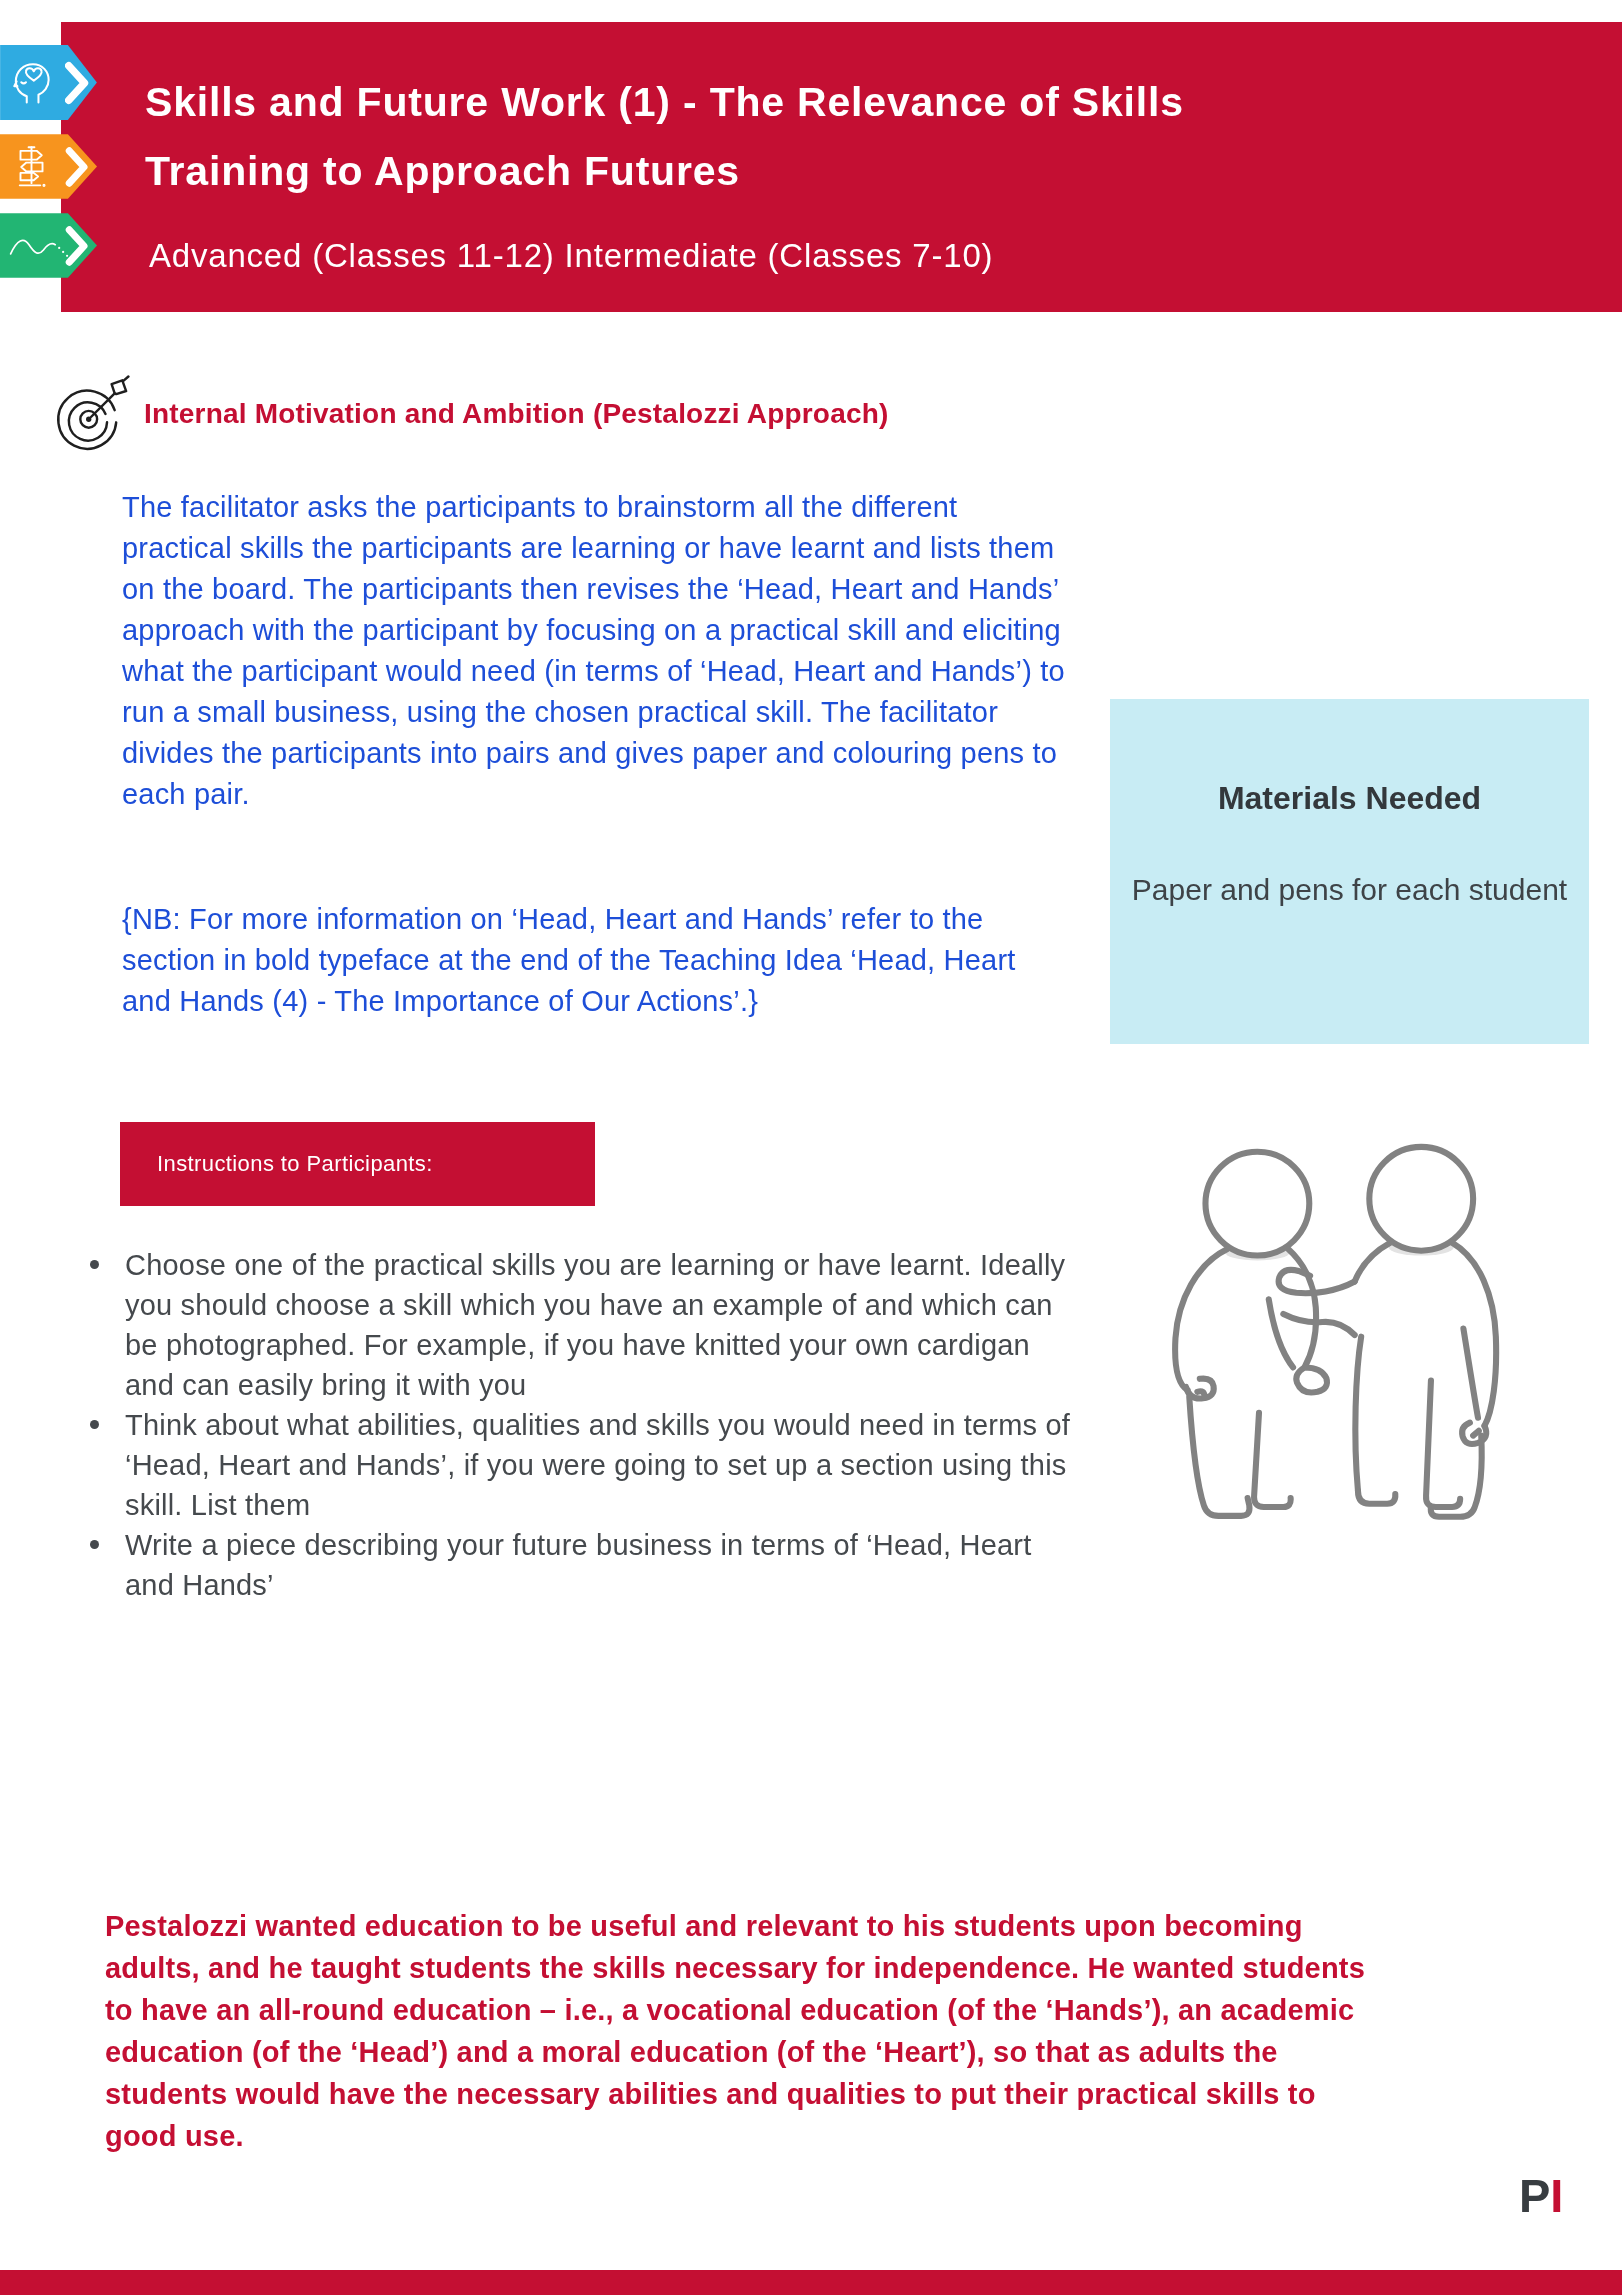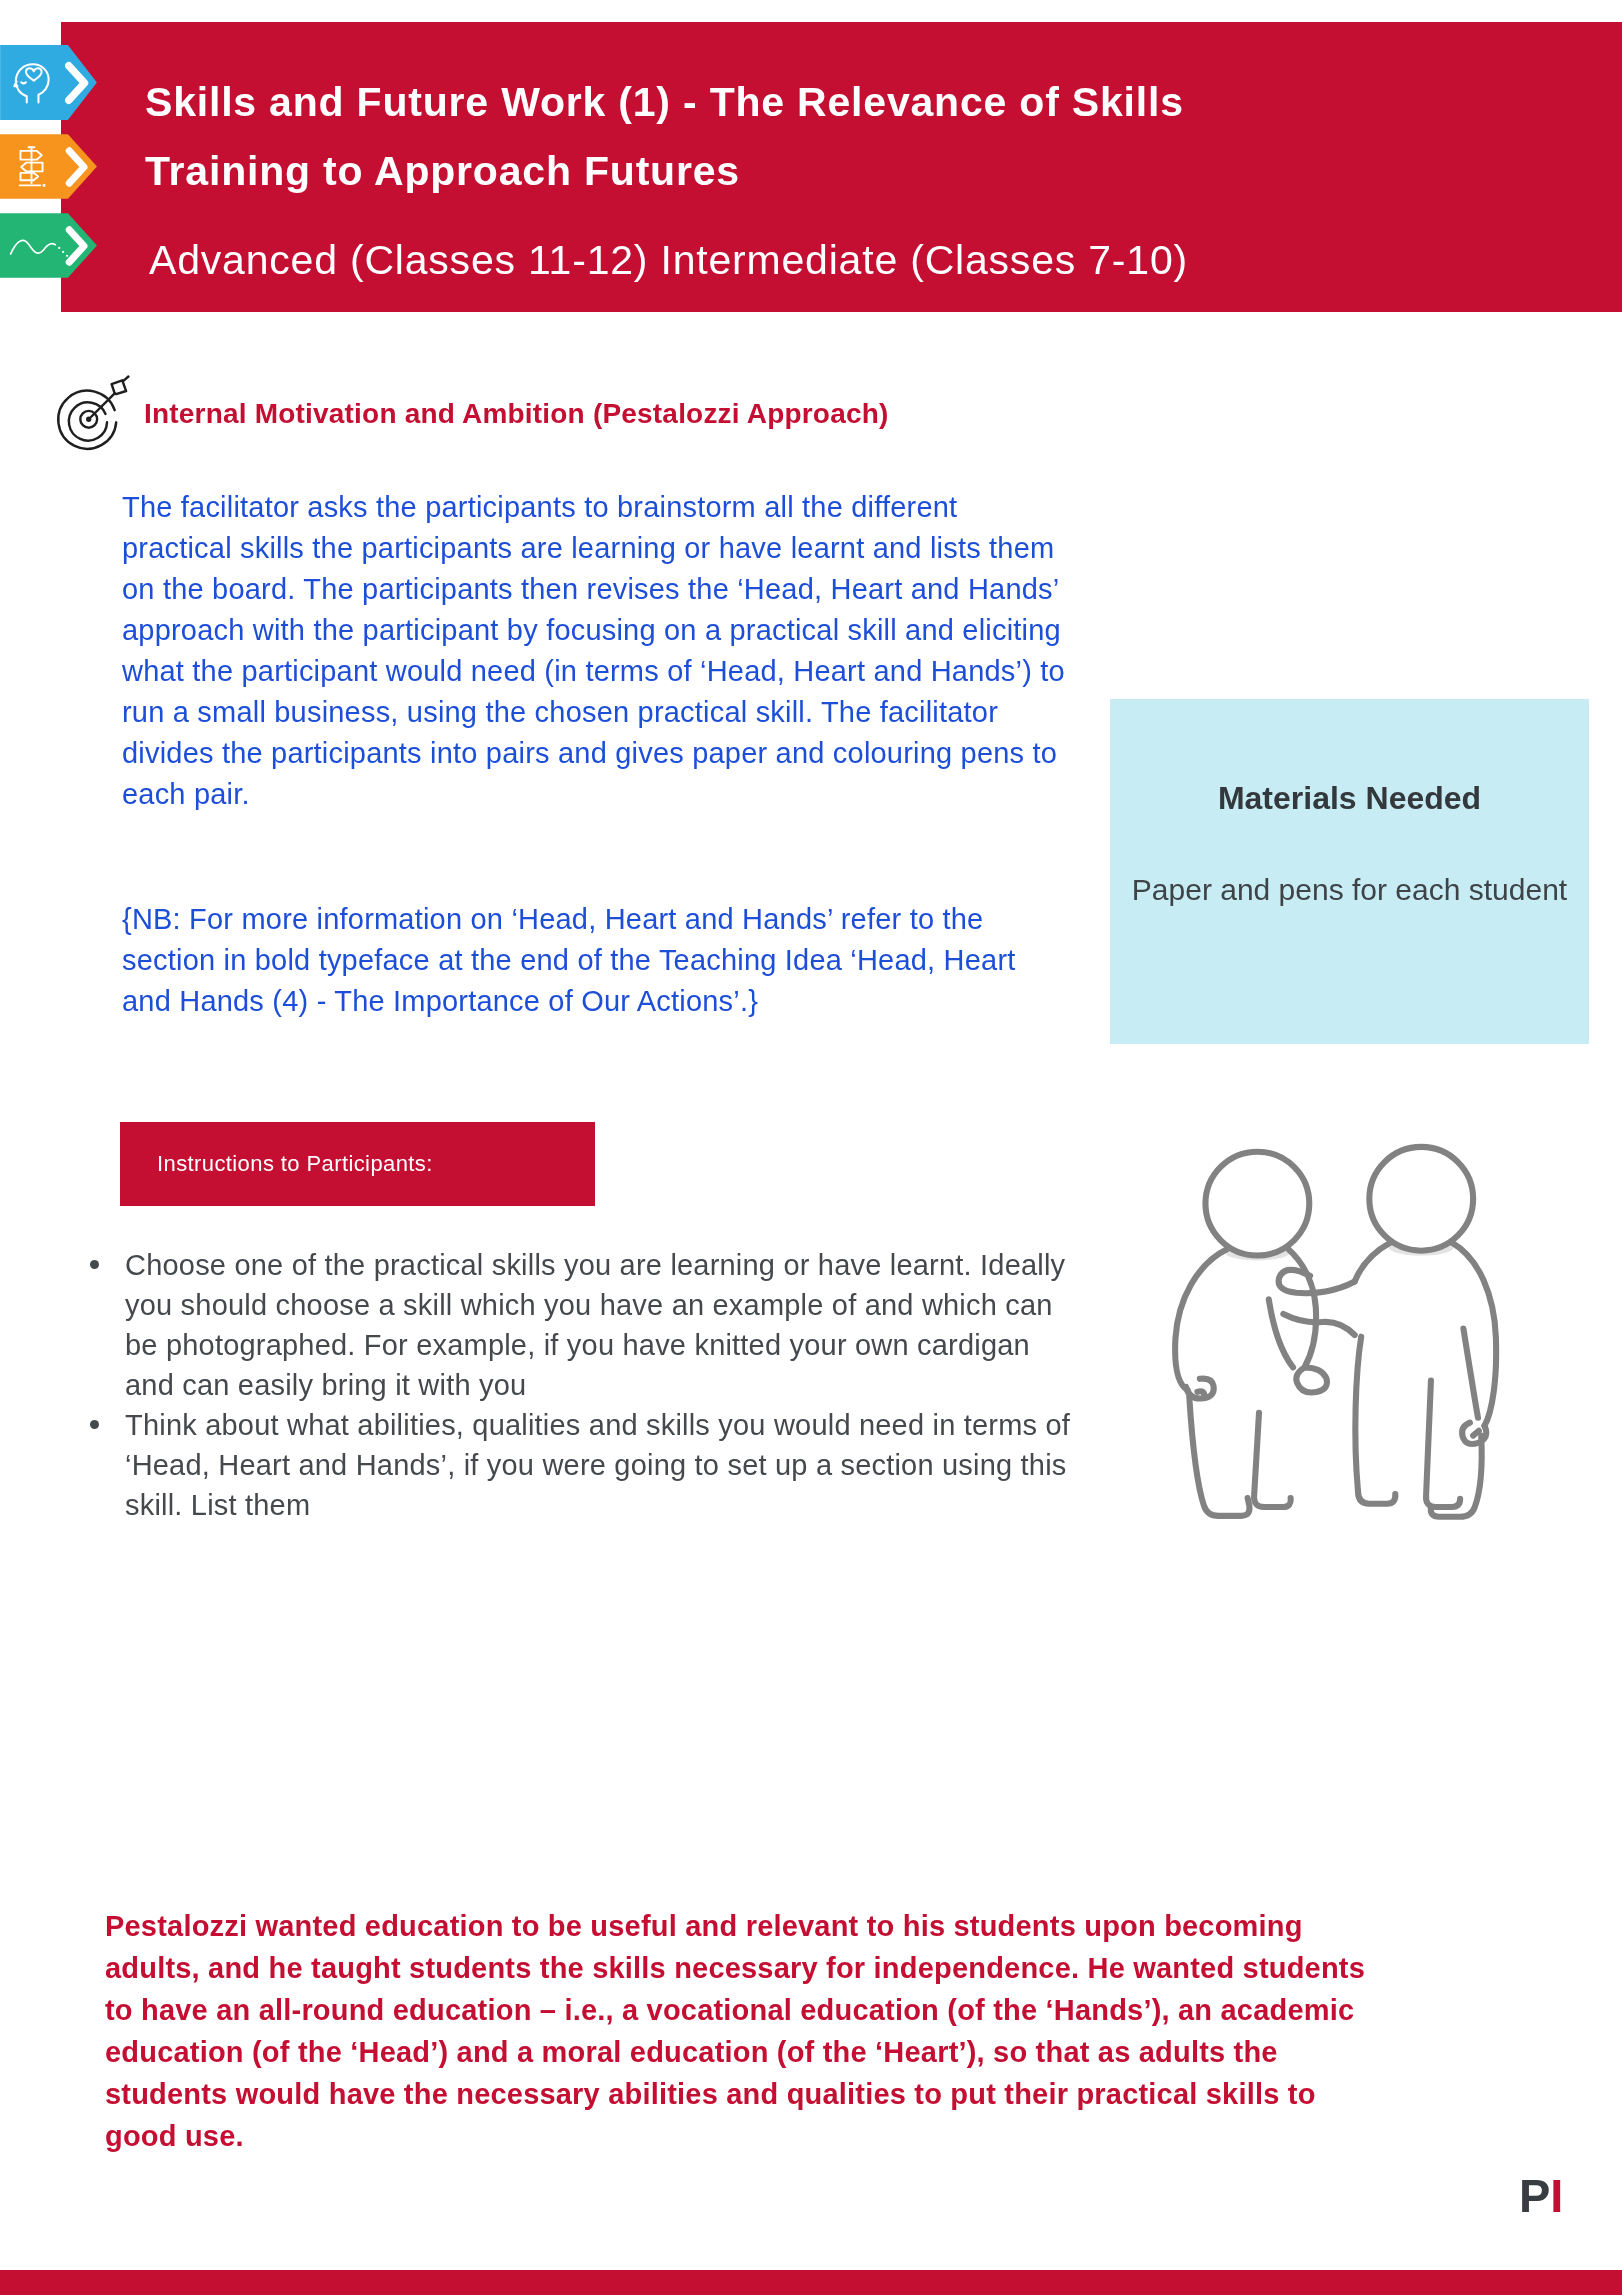--- a/index.html
+++ b/index.html
@@ -4,21 +4,21 @@
 <style>
   * { margin:0; padding:0; box-sizing:border-box; }
   body { font-family:"Liberation Sans", sans-serif; background:#ffffff; }
   .page { position:relative; width:1623px; height:2295px; background:#ffffff; overflow:hidden; }
 
   
   .banner { position:absolute; left:61px; top:22px; width:1562px; height:290px; }
   .title-line { position:absolute; left:84px; color:#ffffff; font-size:41px; font-weight:bold; letter-spacing:0.8px; white-space:nowrap; }
   .title-1 { top:57px; }
   .title-2 { top:126px; }
-  .subtitle { position:absolute; left:88px; top:215px; color:#ffffff; font-size:41px; font-weight:400; letter-spacing:0.8px; white-space:nowrap; }
+  .subtitle { position:absolute; left:88px; top:215px; color:#ffffff; font-size:33px; font-weight:400; letter-spacing:0.8px; white-space:nowrap; }
 
   
   .tab { position:absolute; left:0; width:97px; }
   .tab svg.shape { position:absolute; left:0; top:0; }
   .tab .glyph { position:absolute; left:8px; top:50%; transform:translateY(-50%); }
   .tab .chev { position:absolute; left:65px; top:50%; transform:translateY(-50%); }
   .tab-blue   { top:45px;  height:75px; }
   .tab-orange { top:134px; height:65px; }
   .tab-green  { top:213px; height:65px; }
 
@@ -129,20 +129,21 @@
   <aside class="materials" style="background: rgb(200, 236, 244);">
     <div class="materials-title">Materials Needed</div>
     <div class="materials-text">Paper and pens for each student</div>
   </aside>
 
   <div class="instructions-label" style="background: rgb(196, 15, 51);">Instructions to Participants:</div>
 
   <ul class="bullets">
     <li>Choose one of the practical skills you are learning or have learnt.  Ideally you should choose a skill which you have an example of and which can be photographed.  For example, if you have knitted your own cardigan and can easily bring it with you</li>
     <li>Think about what abilities, qualities and skills you would need in terms of ‘Head, Heart and Hands’, if you were going to set up a section using this skill.  List them</li>
+    <li>Write a piece describing your future business in terms of ‘Head, Heart and Hands’</li>
   </ul>
 
   <svg class="illustration" width="406" height="438" viewBox="0 0 500 540" fill="none" stroke="#828282" stroke-width="7.5" stroke-linecap="round" stroke-linejoin="round">
 
     <ellipse cx="158" cy="152" rx="40" ry="10" fill="#e3e3e3" stroke="none"></ellipse>
     <circle cx="158" cy="92" r="64" fill="#ffffff"></circle>
     <path d="M121,148 C84,166 60,210 57,258 C55,294 60,315 72,322"></path>
     <path d="M70,318 q4,16 21,14 q15,-2 13,-15 q-2,-11 -17,-9"></path>
     <path d="M84,324 q9,-3 9,7"></path>
     <path d="M196,148 C216,166 228,192 230,220 C232,252 226,276 216,294"></path>

